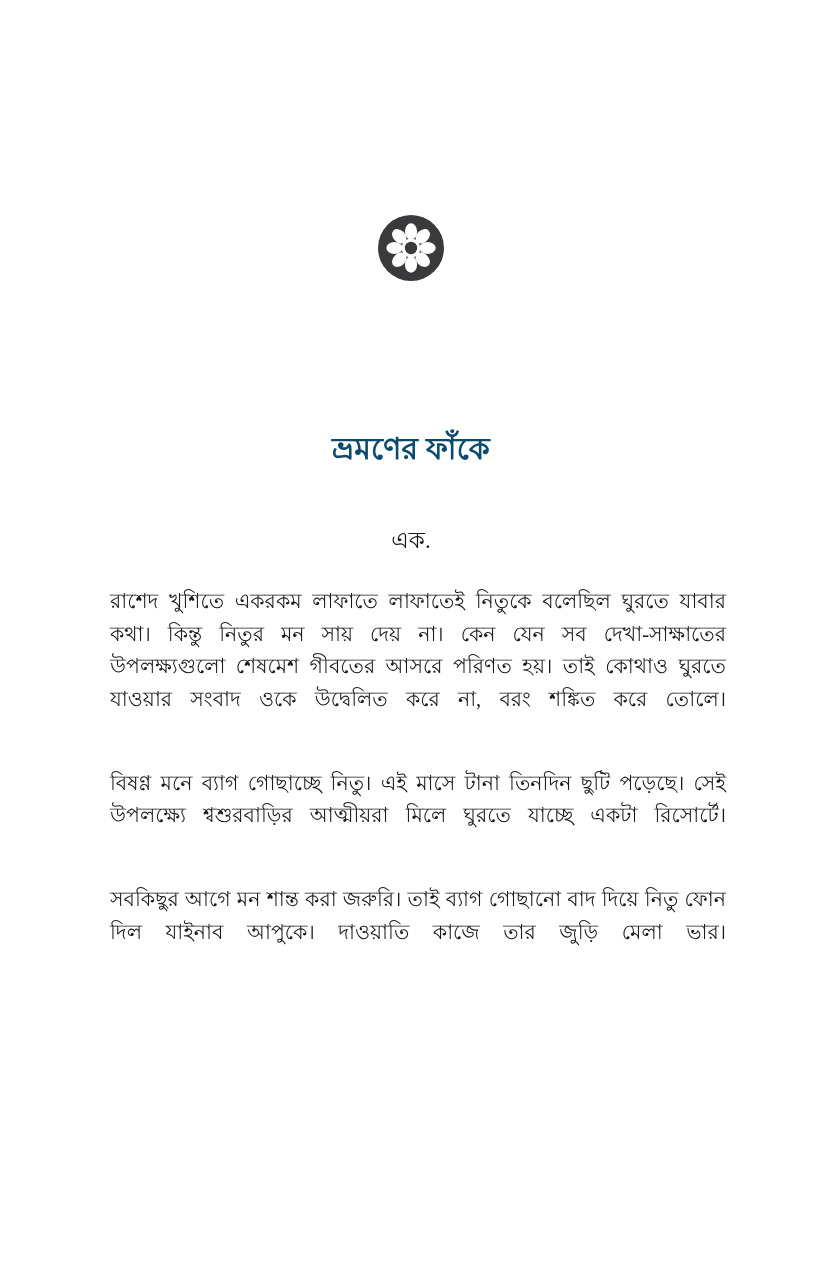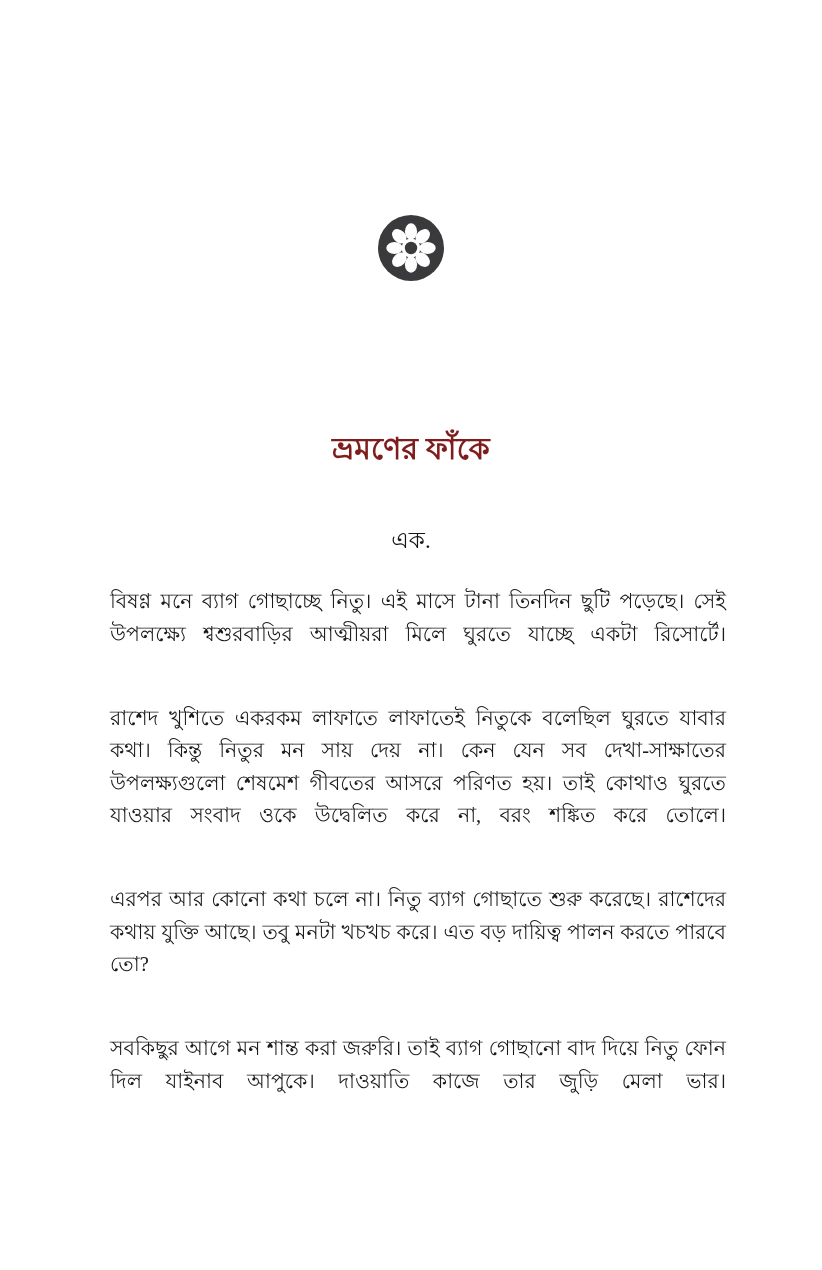--- a/index.html
+++ b/index.html
@@ -40,21 +40,21 @@
   .chapter-title {
     position: absolute;
     left: 0;
     top: 427px;
     width: 822px;
     text-align: center;
     font-family: "Liberation Serif", "DejaVu Serif", serif;
     font-size: 30px;
     line-height: 44px;
     font-weight: 600;
-    color: #7f1d1d;
+    color: #0c4a6e;
     letter-spacing: 0.2px;
   }
 
   
   .section-heading {
     position: absolute;
     left: 0;
     top: 524px;
     width: 822px;
     text-align: center;
@@ -122,19 +122,18 @@
         <circle cx="34" cy="34" r="33" fill="#3a3a3c" mask="url(#petalMask)"></circle>
       </svg>
     </span>
   </div>
 
   <div class="chapter-title">ভ্রমণের ফাঁকে</div>
 
   <div class="section-heading">এক.</div>
 
   <div class="body-block">
+    <p class="body-para">রাশেদ খুশিতে একরকম লাফাতে লাফাতেই নিতুকে বলেছিল ঘুরতে যাবার কথা। কিন্তু নিতুর মন সায় দেয় না। কেন যেন সব দেখা-সাক্ষাতের উপলক্ষ্যগুলো শেষমেশ গীবতের আসরে পরিণত হয়। তাই কোথাও ঘুরতে যাওয়ার সংবাদ ওকে উদ্বেলিত করে না, বরং শঙ্কিত করে তোলে।</p>
     <p class="body-para">বিষণ্ণ মনে ব্যাগ গোছাচ্ছে নিতু। এই মাসে টানা তিনদিন ছুটি পড়েছে। সেই উপলক্ষ্যে শ্বশুরবাড়ির আত্মীয়রা মিলে ঘুরতে যাচ্ছে একটা রিসোর্টে।</p>
-    <p class="body-para">রাশেদ খুশিতে একরকম লাফাতে লাফাতেই নিতুকে বলেছিল ঘুরতে যাবার কথা। কিন্তু নিতুর মন সায় দেয় না। কেন যেন সব দেখা-সাক্ষাতের উপলক্ষ্যগুলো শেষমেশ গীবতের আসরে পরিণত হয়। তাই কোথাও ঘুরতে যাওয়ার সংবাদ ওকে উদ্বেলিত করে না, বরং শঙ্কিত করে তোলে।</p>
-    <p class="body-para">এরপর আর কোনো কথা চলে না। নিতু ব্যাগ গোছাতে শুরু করেছে। রাশেদের কথায় যুক্তি আছে। তবু মনটা খচখচ করে। এত বড় দায়িত্ব পালন করতে পারবে তো?</p>
     <p class="body-para">সবকিছুর আগে মন শান্ত করা জরুরি। তাই ব্যাগ গোছানো বাদ দিয়ে নিতু ফোন দিল যাইনাব আপুকে। দাওয়াতি কাজে তার জুড়ি মেলা ভার।</p>
   </div>
 
 </div>
 
 </body></html>

